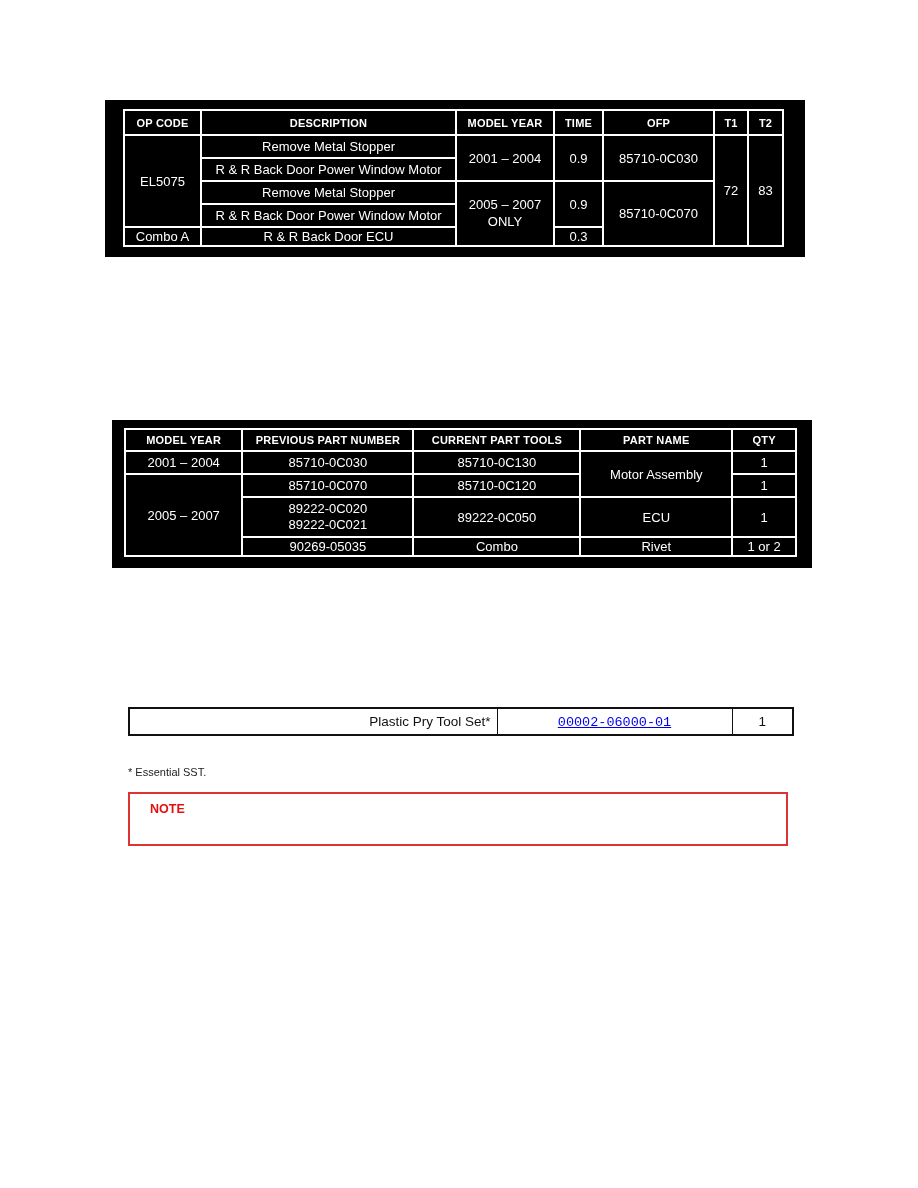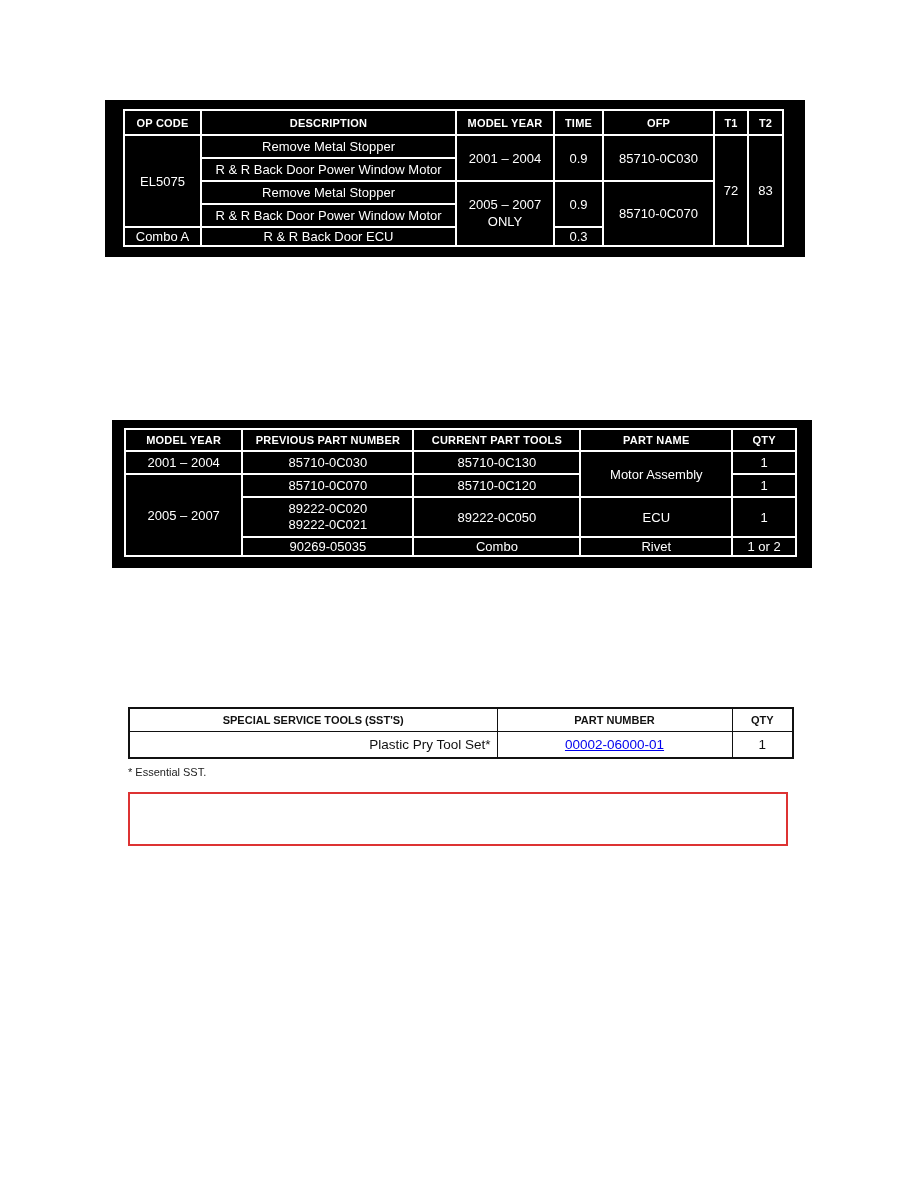--- a/index.html
+++ b/index.html
@@ -69,20 +69,21 @@
     height: 18px;
   }
   #sst-table td { font-size: 13.5px; height: 21px; }
   .cell-left   { text-align: right; }
   .cell-center { text-align: center; }
 
   a.part-link {
     color: var(--link-color, #0000ee);
     text-decoration: underline;
     cursor: pointer;
+    font-family: Liberation Mono, monospace;
   }
 
   
   #footnote {
     position: absolute; left: 128px; top: 766px;
     font-size: 11px; color: #222222;
   }
 
   
   #note-box {
@@ -211,32 +212,28 @@
   </div>
 
   <table id="sst-table">
     <colgroup>
       <col style="width:368px">
         <col style="width:235px">
         <col style="width:61px">
     </colgroup>
     <tbody>
       <tr>
-        <th>SPECIAL SERVICE TOOLS (SST'S)</th>
-        <th>PART NUMBER</th>
-        <th>QTY</th>
-      </tr>
-      <tr>
         <td class="cell-left">Plastic Pry Tool Set*</td>
         <td class="cell-center">
           <a class="part-link" href="#">00002-06000-01</a>
         </td>
         <td class="cell-center">1</td>
       </tr>
     </tbody>
   </table>
 
   <div id="footnote">* Essential SST.</div>
 
   <div id="note-box">
+    <p id="note-title">NOTE</p>
   </div>
 
 </div>
 
 </body></html>

